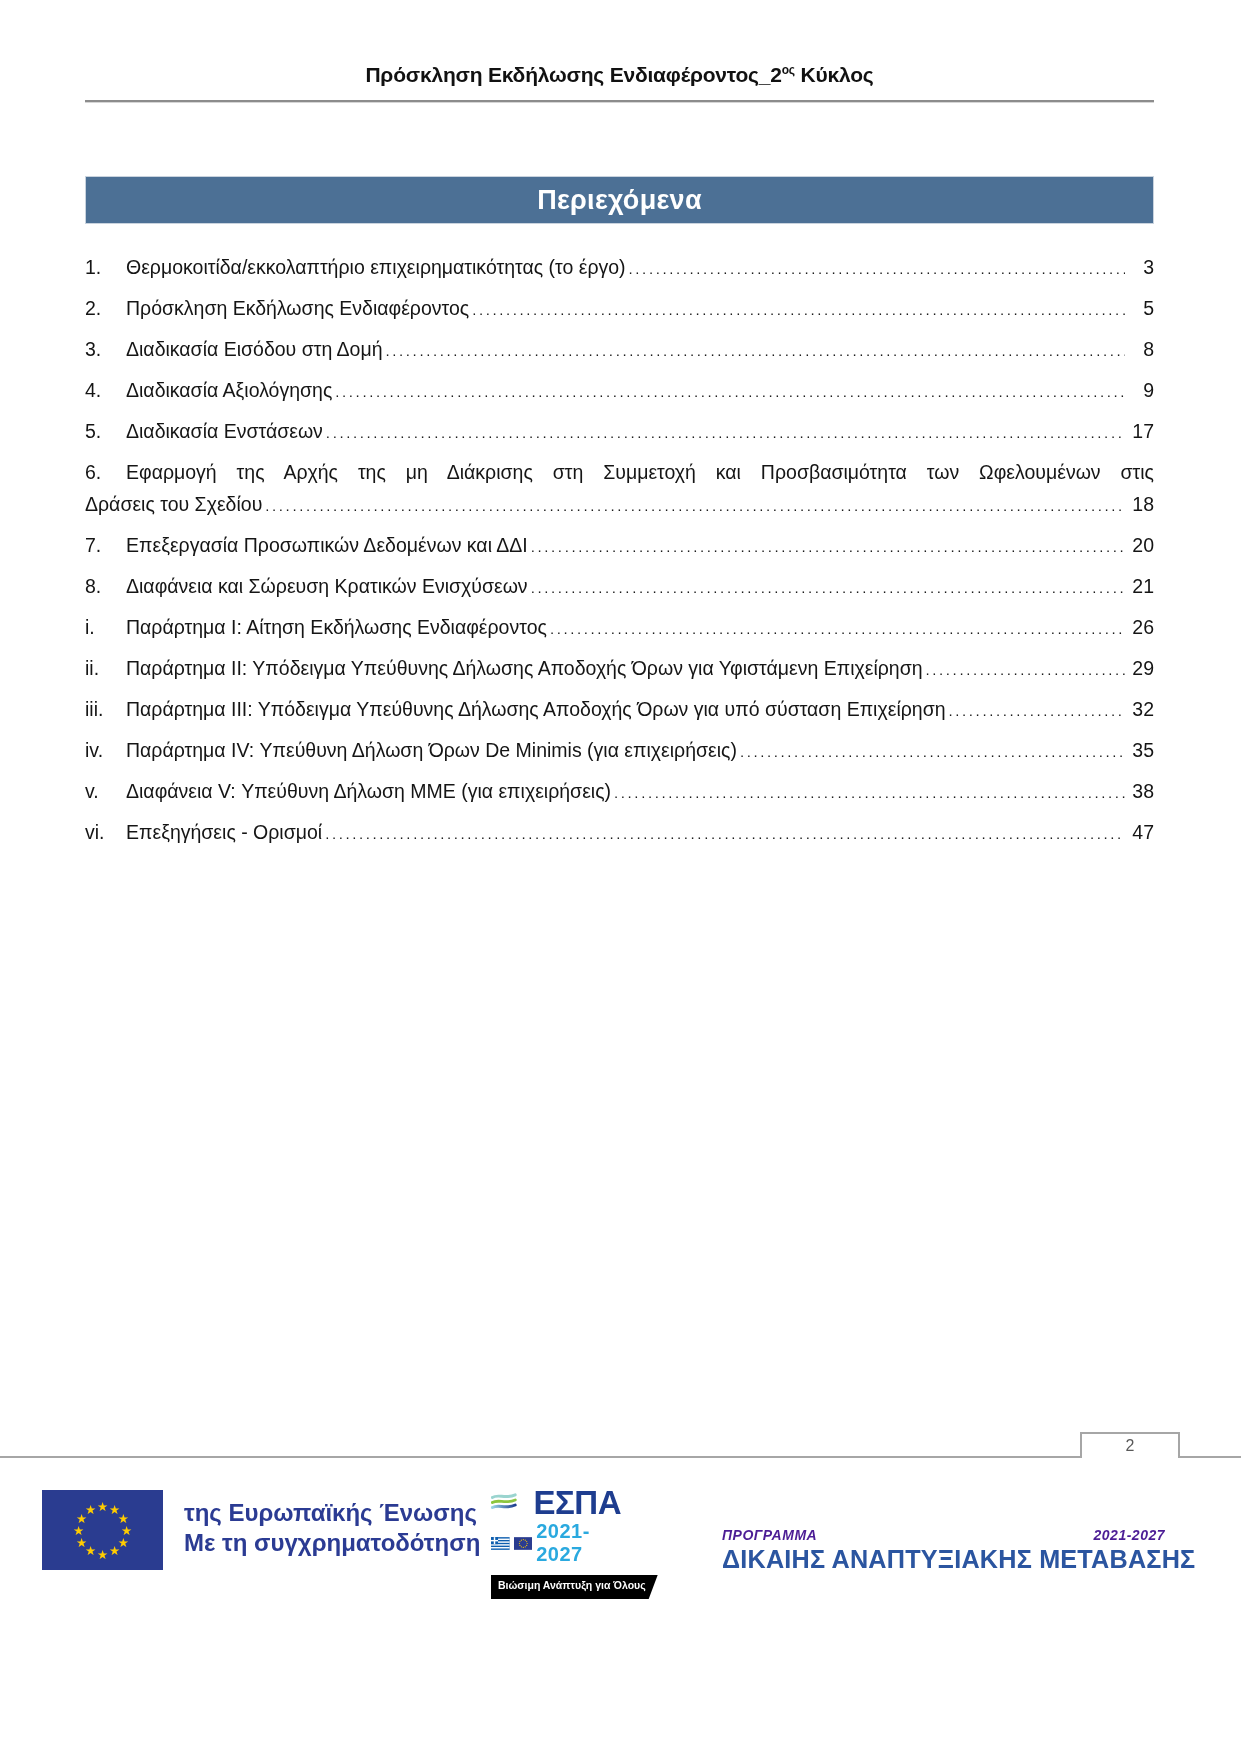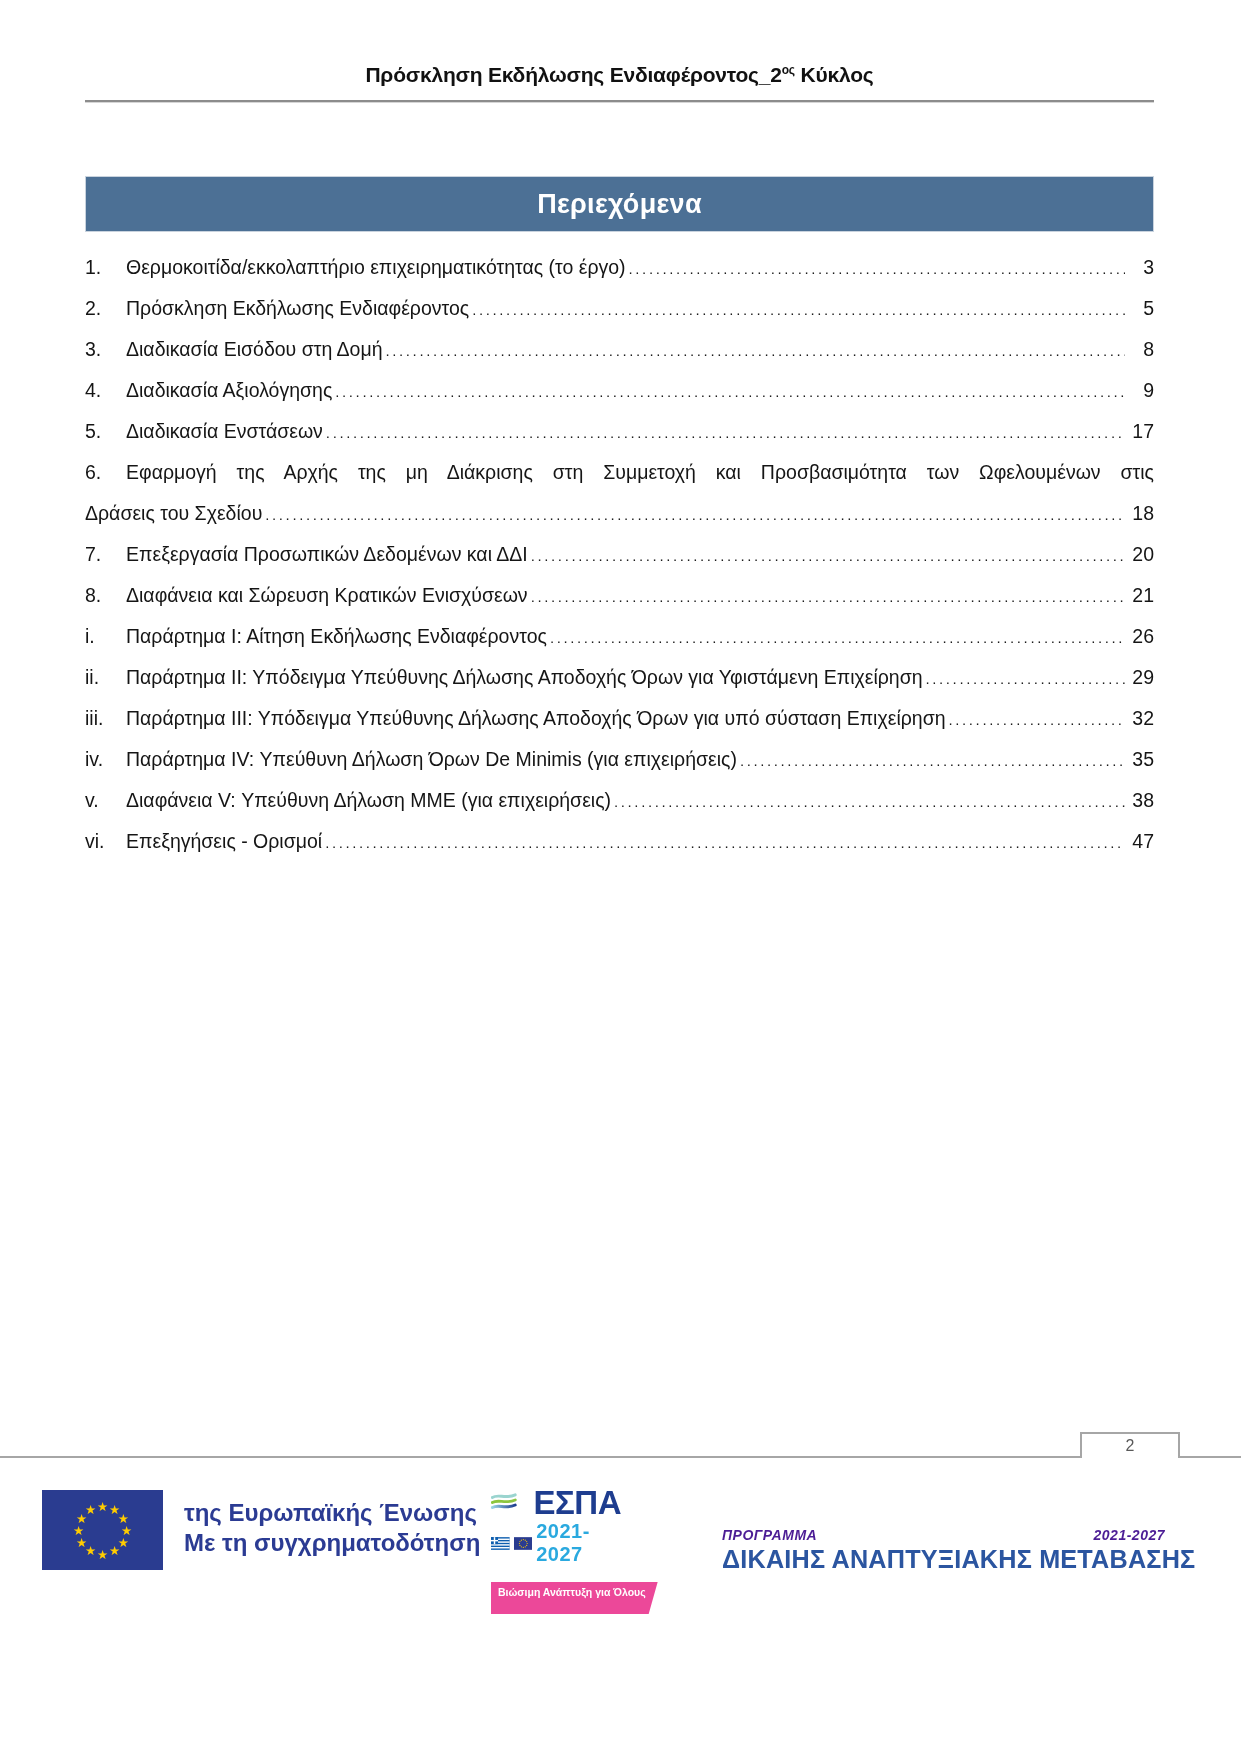--- a/index.html
+++ b/index.html
@@ -15,42 +15,42 @@
     letter-spacing:-0.2px;
   }
   .header-title sup { font-size:12px; font-weight:bold; }
   .header-rule {
     position:absolute; top:100px; left:85px; right:87px; height:2px;
     background:#8c8c8c; border-bottom:1px solid #d6d6d6;
   }
 
   
   .toc-banner {
-    position:absolute; top:176px; left:85px; right:87px; height:56px;
+    position:absolute; top:176px; left:85px; right:87px; height:48px;
     background:#4c7095; border:1px solid #c9d3de; box-sizing:border-box;
     display:flex; align-items:center; justify-content:center;
   }
   .toc-banner-label { color:#ffffff; font-size:27px; font-weight:bold; letter-spacing:0.3px; }
 
   
   .toc { position:absolute; top:254px; left:85px; right:87px; font-size:19.5px; }
   .toc-row { display:flex; align-items:baseline; line-height:27px; margin-bottom:13px; }
   .toc-num { flex:0 0 41px; }
   .toc-title { white-space:nowrap; }
   .toc-leader {
     flex:1 1 auto; overflow:hidden; white-space:nowrap; margin:0 3px;
     font-size:15px; letter-spacing:2.6px; color:#1c1c1c;
   }
   .toc-leader::after {
     content:"..........................................................................................................................................................................................................";
   }
   .toc-page { flex:0 0 auto; min-width:26px; text-align:right; }
 
   .toc-multi .toc-line1 {
-    line-height:27px; margin-bottom:14px;
+    line-height:27px; margin-bottom:5px;
     text-align:justify; text-align-last:justify;
   }
   .toc-multi .toc-line1 .toc-num { display:inline-block; width:41px; }
 
   
   .bottom-rule { position:absolute; top:1456px; left:0; right:0; height:2px; background:#a6a6a6; }
   .page-tab {
     position:absolute; top:1432px; left:1080px; width:100px; height:26px; box-sizing:border-box;
     background:#ffffff; border:2px solid #a6a6a6; border-bottom:none;
     text-align:center; font-size:16px; color:#595959; line-height:23px; z-index:2;
@@ -67,22 +67,22 @@
   .espa { position:absolute; left:491px; top:1487px; width:130px; }
   .espa-top { display:flex; align-items:flex-start; }
   .espa-name {
     font-size:33px; font-weight:bold; color:#1e3d8f; line-height:31px;
     margin-left:17px; letter-spacing:-0.5px;
   }
   .espa-mid { display:flex; align-items:center; margin-top:2px; }
   .espa-mid svg { margin-right:4px; }
   .espa-years { color:#2aa9df; font-weight:bold; font-size:20px; letter-spacing:0.5px; }
   .espa-banner {
-    margin-top:16px; display:inline-block; background:#ec4899; color:#ffffff;
-    font-size:10.5px; font-weight:bold; padding:4px 12px 16px 7px; white-space:nowrap;
+    margin-top:9px; display:inline-block; background:#000000; color:#ffffff;
+    font-size:10.5px; font-weight:bold; padding:4px 12px 8px 7px; white-space:nowrap;
     clip-path:polygon(0 0, 100% 0, calc(100% - 9px) 100%, 0 100%);
   }
 
   .program { position:absolute; left:722px; width:443px; top:1527px; }
   .program-top {
     display:flex; justify-content:space-between; align-items:baseline;
     color:#4c1d95; font-weight:bold; font-size:14px; letter-spacing:0.5px;font-style:italic;
   }
   .program-name {
     margin-top:1px; color:#2b55a0; font-weight:bold; font-size:26px;

